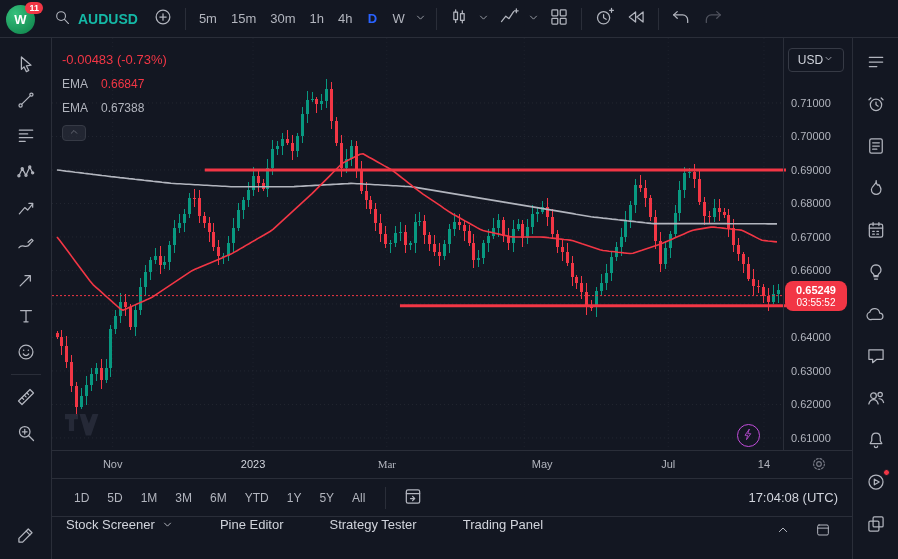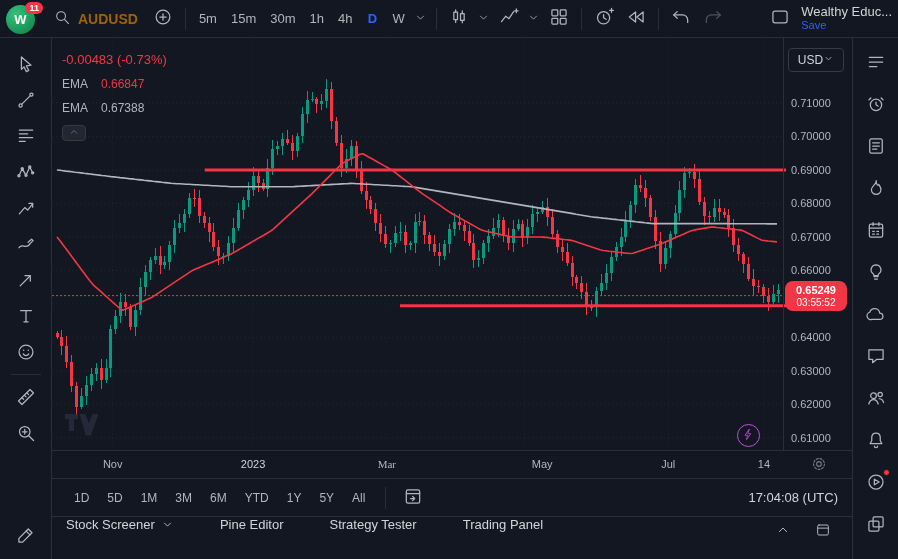--- a/index.html
+++ b/index.html
@@ -9,21 +9,21 @@
   
   .topbar{flex:0 0 38px;height:38px;display:flex;align-items:center;gap:2px;
     border-bottom:1px solid #2a2e39;padding:0 6px;position:relative;z-index:10}
   .logo-wrap{position:relative;width:34px;height:32px;margin-right:4px;flex:0 0 34px}
   .logo{width:29px;height:29px;border-radius:50%;margin-top:2px;
     background:radial-gradient(circle at 32% 30%,#35c07c,#0c7f47);
     display:flex;align-items:center;justify-content:center;color:#fff;font-weight:700;font-size:13px}
   .badge{position:absolute;top:-1px;right:-3px;background:#f23645;color:#fff;font-size:9px;
     font-weight:700;border-radius:8px;padding:1px 4px;line-height:10px}
   .symbol-search{display:flex;align-items:center;gap:7px;height:28px;padding:0 8px;border-radius:4px;color:#b2b5be}
-  .symbol{font-size:14px;font-weight:700;color:#a16207}
+  .symbol{font-size:14px;font-weight:700;color:#14b8a6}
   .tbtn{width:30px;height:28px;border-radius:4px;display:flex;align-items:center;justify-content:center;
     color:#b2b5be;flex:0 0 auto}
   .tbtn.sm{width:16px}
   .tbtn.dim{color:#50535e}
   .vsep{width:1px;height:22px;background:#2a2e39;margin:0 5px;flex:0 0 1px}
   .tf-group{display:flex;align-items:center;gap:2px}
   .tf-btn{min-width:24px;padding:4px 6px;text-align:center;color:#b2b5be;font-size:13px;border-radius:4px;cursor:default}
   .tf-active{color:#2962ff;font-weight:700}
   .account{margin-left:auto;display:flex;align-items:center;gap:6px;max-width:148px;overflow:hidden}
   .acct-text{line-height:13px;overflow:hidden}
@@ -168,31 +168,20 @@
             <path d="M7.5 5.5l-4.3 4 4.3 4"></path>
             <path d="M3.2 9.5H14a6 6 0 0 1 6 6v3"></path>
           </svg></span>
       </div>
     <div class="tbtn dim">
         <span><svg class="ic" width="20" height="20" viewBox="0 0 24 24">
             <path d="M16.5 5.5l4.3 4-4.3 4"></path>
             <path d="M20.8 9.5H10a6 6 0 0 0-6 6v3"></path>
           </svg></span>
       </div>
-    <div class="account">
-      <div class="tbtn">
-          <span><svg class="ic" width="20" height="20" viewBox="0 0 24 24">
-              <rect x="3.5" y="5" width="17" height="14" rx="2.5"></rect>
-            </svg></span>
-        </div>
-      <div class="acct-text">
-        <div class="account-name">Wealthy Educ...</div>
-        <div class="save">Save</div>
-      </div>
-    </div>
   </header>
 
   <div class="body">
 
     <aside class="left-toolbar">
         <div class="tool">
           <svg class="ic" width="20" height="20" viewBox="0 0 24 24">
             <path d="M6.5 3.5l11.5 10-5.6.7 2.9 5.6-2.8 1.4-2.9-5.8-3.1 3z"></path>
           </svg>
         </div>

